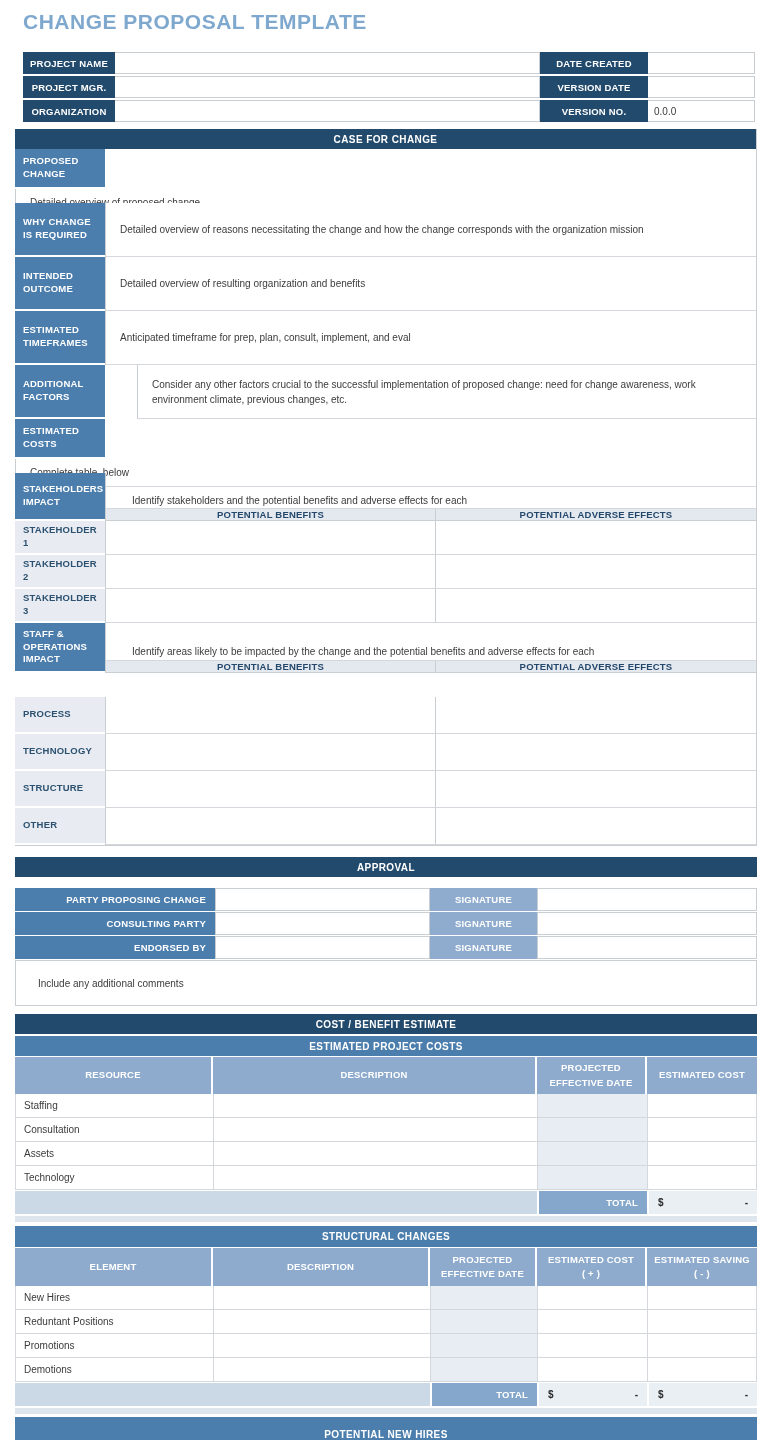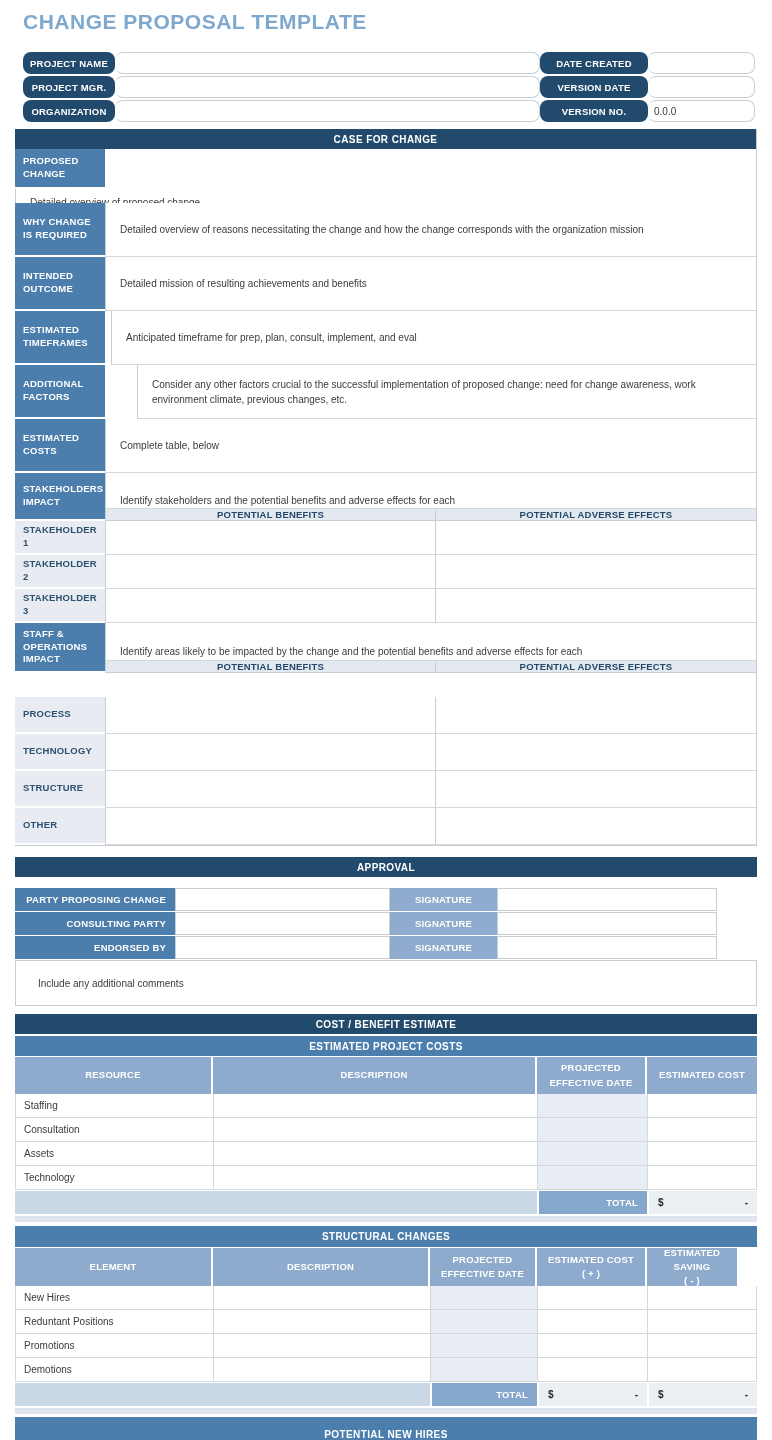--- a/index.html
+++ b/index.html
@@ -6,21 +6,21 @@
   html,body { width:772px; height:1440px; background:#fff; overflow:hidden;
     font-family:"Liberation Sans", sans-serif; }
   .page { width:742px; margin-left:15px; }
 
   .title { margin:10px 0 0 8px; font-size:21px; font-weight:bold; color:#7FA8CE;
     letter-spacing:.5px; }
 
   
   .info-table { margin:18px 0 0 8px; width:732px; display:grid;
     grid-template-columns:92px 425px 108px 107px; row-gap:2px; }
-  .info-table > div { height:22px; display:flex; align-items:center;border-radius:8px; }
+  .info-table > div { height:22px; display:flex; align-items:center; }
   .cell-navy { background:#224A6D; color:#fff; font-size:9.5px; font-weight:bold;
     justify-content:center; letter-spacing:.2px; }
   .cell-input { background:#fff; border:1px solid #C9CED3; border-left:none;
     font-size:10px; color:#3B3B3B; padding-left:6px; }
 
   
   .bar { height:20px; display:flex; align-items:center; justify-content:center;
     color:#fff; font-size:10px; font-weight:bold; letter-spacing:.4px; }
   .bar-navy { background:#224A6D; }
   .bar-blue { background:#4B7DAD; }
@@ -33,37 +33,37 @@
     line-height:1.35; border-bottom:2px solid #fff; letter-spacing:.2px; }
   .cfc-text { flex:1; background:#fff; border-bottom:1px solid #D4D8DC;
     border-left:1px solid #C9CED3; font-size:10px; color:#3B3B3B;
     display:flex; align-items:center; padding:6px 14px; line-height:1.5; }
   .lbl-pale { width:90px; background:#E8ECF2; color:#2C5170; font-size:9.5px;
     font-weight:bold; padding:6px 4px 6px 8px; display:flex; align-items:center;
     line-height:1.35; border-bottom:2px solid #fff; letter-spacing:.2px; }
   .impact-right { flex:1; display:flex; flex-direction:column;
     border-left:1px solid #C9CED3; }
   .impact-instr { height:26px; background:#fff; font-size:10px; color:#3B3B3B;
-    display:flex; align-items:center; padding-left:14px;
+    display:flex; align-items:center; padding-left:26px;
     border-bottom:1px solid #D4D8DC;margin-top:20px; }
   .impact-heads { display:flex; flex:1; }
   .impact-heads > div { background:#E4E9F0; color:#24486B; font-size:9.5px;
     font-weight:bold; display:flex; align-items:center; justify-content:center;
     border-bottom:1px solid #C9CED3; letter-spacing:.2px; }
   .impact-heads > div:first-child { width:330px; border-right:1px solid #C9CED3; }
   .impact-heads > div:last-child { flex:1; }
   .two-cells { flex:1; display:flex; border-left:1px solid #C9CED3; }
   .two-cells > div { background:#fff; border-bottom:1px solid #D4D8DC; }
   .two-cells > div:first-child { width:330px; border-right:1px solid #C9CED3; }
   .two-cells > div:last-child { flex:1; }
 
   
   .appr { margin-top:11px; }
   .appr-row { display:flex; height:23px; margin-bottom:1px; }
-  .appr-lbl { width:160px; background:#4B7DAD; color:#fff; font-size:9.5px;
+  .appr-lbl { width:200px; background:#4B7DAD; color:#fff; font-size:9.5px;
     font-weight:bold; display:flex; align-items:center; justify-content:flex-end;
     padding-right:9px; letter-spacing:.2px; }
   .appr-in1 { width:215px; background:#fff; border:1px solid #C9CED3; }
   .appr-sig { width:107px; background:#8FACCE; color:#fff; font-size:9.5px;
     font-weight:bold; display:flex; align-items:center; justify-content:center;
     letter-spacing:.2px; }
   .appr-in2 { width:220px; background:#fff; border:1px solid #C9CED3; }
   .comments-bar { height:22px; }
   .comments-box { height:46px; background:#fff; border:1px solid #C9CED3;
     font-size:10px; color:#3B3B3B; display:flex; align-items:center;
@@ -125,31 +125,31 @@
     <div class="cfc-row" style="height:54px;flex-direction:column;">
       <div class="lbl-blue">PROPOSED CHANGE</div>
       <div class="cfc-text">Detailed overview of proposed change</div>
     </div>
     <div class="cfc-row" style="height:54px;">
       <div class="lbl-blue">WHY CHANGE IS REQUIRED</div>
       <div class="cfc-text">Detailed overview of reasons necessitating the change and how the change corresponds with the organization mission</div>
     </div>
     <div class="cfc-row" style="height:54px;">
       <div class="lbl-blue">INTENDED OUTCOME</div>
-      <div class="cfc-text">Detailed mission of resulting achievements and benefits</div>
-    </div>
-    <div class="cfc-row" style="height:54px;gap:6px;">
+      <div class="cfc-text">Detailed overview of resulting organization and benefits</div>
+    </div>
+    <div class="cfc-row" style="height:54px;">
       <div class="lbl-blue">ESTIMATED TIMEFRAMES</div>
       <div class="cfc-text">Anticipated timeframe for prep, plan, consult, implement, and eval</div>
     </div>
     <div class="cfc-row" style="height:54px;gap:32px;">
       <div class="lbl-blue">ADDITIONAL FACTORS</div>
       <div class="cfc-text">Consider any other factors crucial to the successful implementation of proposed change: need for change awareness, work environment climate, previous changes, etc.</div>
     </div>
-    <div class="cfc-row" style="height:54px;">
+    <div class="cfc-row" style="height:54px;flex-direction:column;">
       <div class="lbl-blue">ESTIMATED COSTS</div>
       <div class="cfc-text">Complete table, below</div>
     </div>
 
     <div class="cfc-row" style="height:48px;">
       <div class="lbl-blue">STAKEHOLDERS IMPACT</div>
       <div class="impact-right">
         <div class="impact-instr">Identify stakeholders and the potential benefits and adverse effects for each</div>
         <div class="impact-heads">
           <div>POTENTIAL BENEFITS</div>
@@ -294,21 +294,21 @@
 
     <div class="bar bar-blue" style="height:21px;">STRUCTURAL CHANGES</div>
     <div class="gap1"></div>
     <div class="colheads" style="height:38px;">
       <div style="width:198px;">ELEMENT</div>
       <div style="width:217px;">DESCRIPTION</div>
       <div style="width:107px;">PROJECTED
 EFFECTIVE DATE</div>
       <div style="width:110px;">ESTIMATED COST
 ( + )</div>
-      <div style="width:90px;">ESTIMATED SAVING
+      <div style="width:110px;">ESTIMATED SAVING
 ( - )</div>
     </div>
 
     <div class="data-row">
       <div class="dcell-name">New Hires</div>
       <div class="dcell" style="width:217px;"></div>
       <div class="dcell pale" style="width:107px;"></div>
       <div class="dcell" style="width:110px;"></div>
       <div class="dcell last" style="width:110px;"></div>
     </div>

